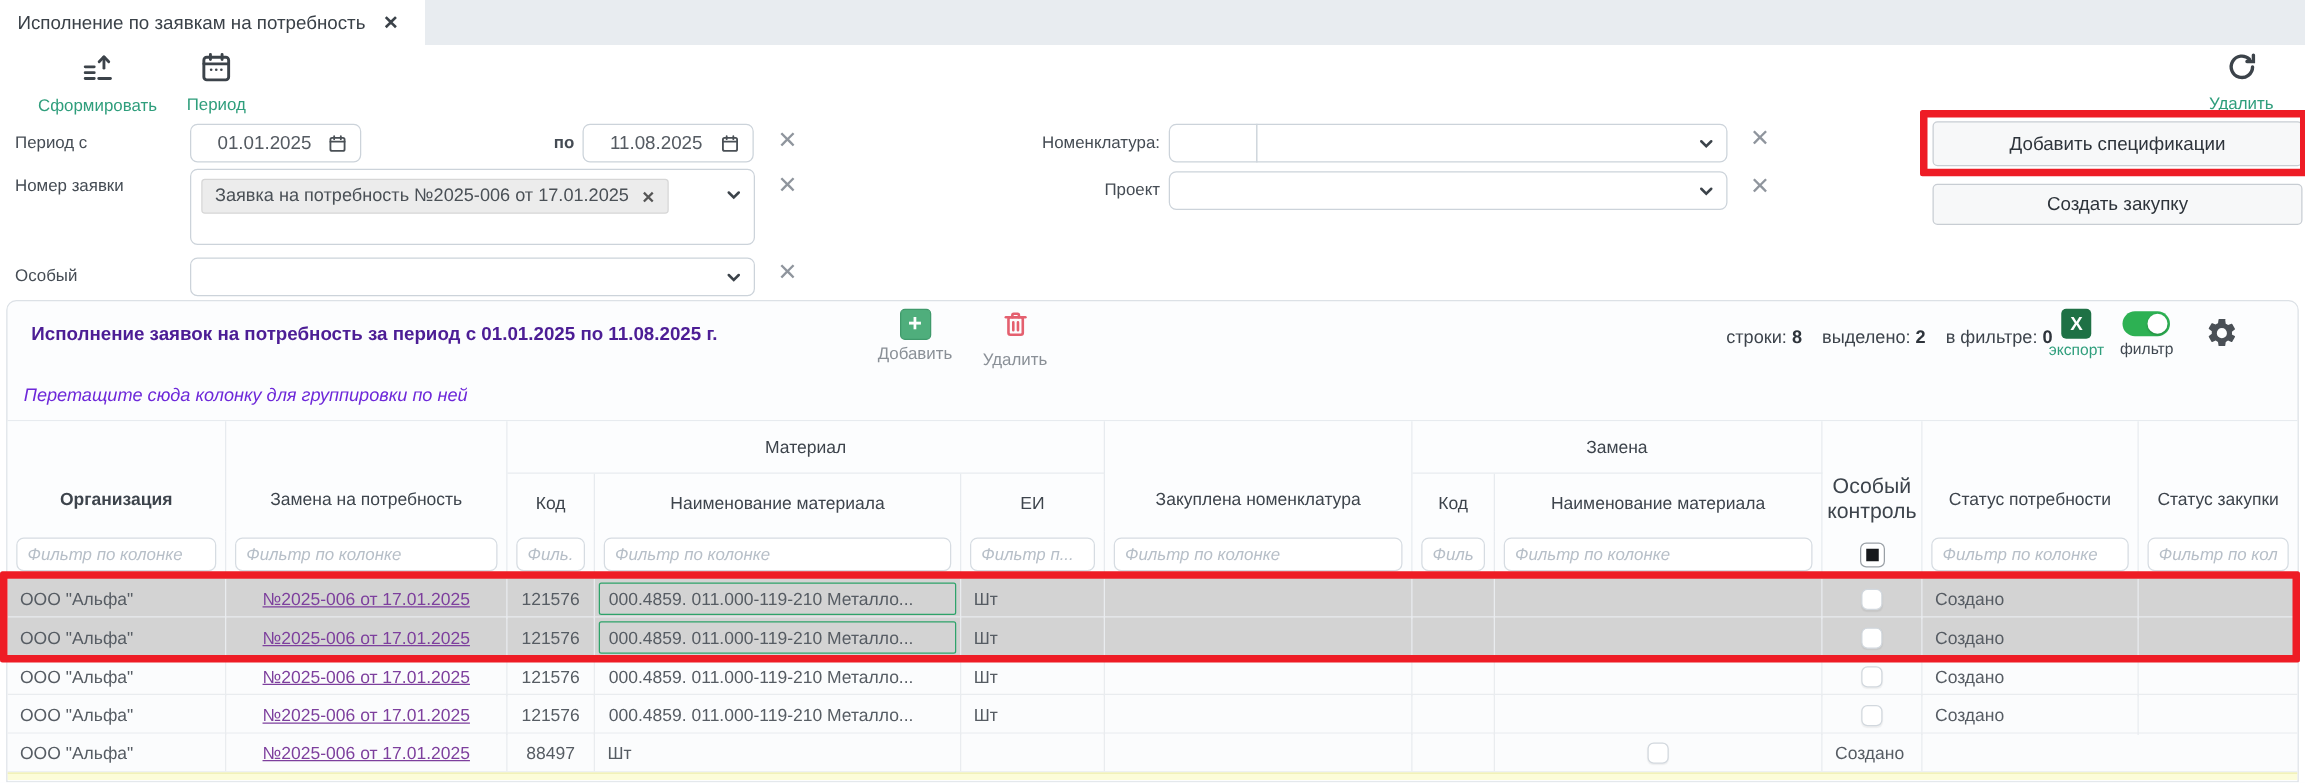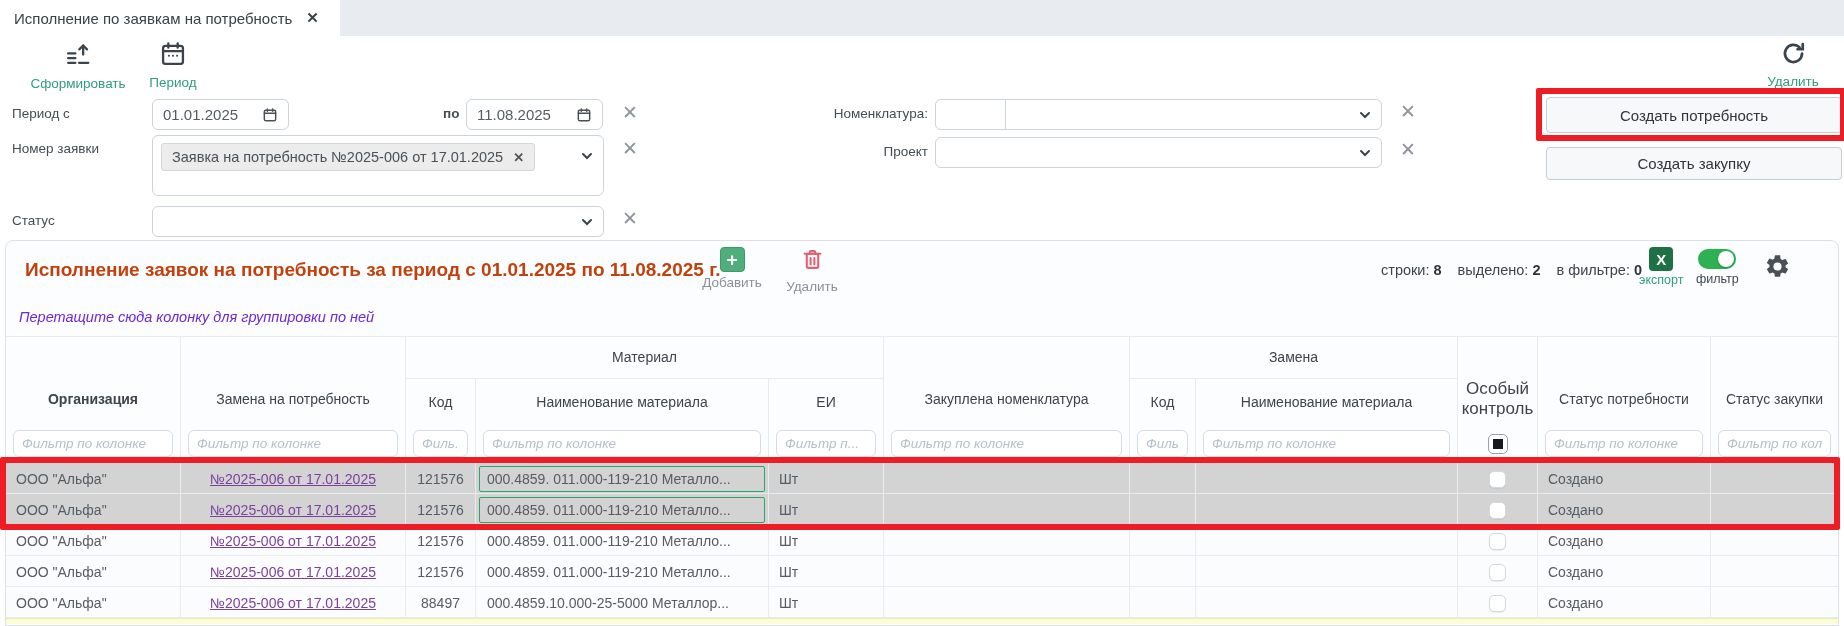--- a/index.html
+++ b/index.html
@@ -18,42 +18,42 @@
   .toolbar { position:absolute; left:0; top:36px; width:100%; height:59px; background:#fff; }
   .tool-btn { position:absolute; top:4px; display:flex; flex-direction:column; align-items:center;
               gap:3px; cursor:pointer; }
   .tool-btn .lbl-green { font-size:13.5px; color:#2f9e7c; white-space:nowrap; }
 
   
   .flabel { position:absolute; font-size:13.5px; color:#454c54; white-space:nowrap; }
   .inp { position:absolute; border:1px solid #ccd3da; border-radius:6px; background:#fff;
          display:flex; align-items:center; padding:0 10px; font-size:15px; color:#555b62; }
   .inp input { border:none; outline:none; width:100%; font:inherit; color:inherit;
-               background:transparent; font-family:inherit; }
+               background:transparent; font-family:inherit;margin-left:11px; }
   .cal-ico { margin-left:auto; display:flex; }
   .chev { position:absolute; right:9px; top:50%; transform:translateY(-50%); display:flex; }
   .clear-x { position:absolute; font-size:19px; color:#8f959d; line-height:1; cursor:pointer; }
   .multi { position:absolute; border:1px solid #ccd3da; border-radius:6px; background:#fff; }
   .chip { position:absolute; left:8px; top:7px; height:28px; display:flex; align-items:center;
           gap:10px; padding:0 10px; background:#ececec; border:1px solid #d6d6d6;
           border-radius:3px; font-size:14.5px; color:#4a5056; white-space:nowrap; }
   .chip-x { font-size:13px; font-weight:700; color:#555; cursor:pointer; }
   .btn-big { position:absolute; background:#f7f8f9; border:1px solid #c8cdd3; border-radius:4px;
              font-size:15px; color:#2e343b; display:flex; align-items:center; justify-content:center;
              cursor:pointer; }
 
   
   .red-box { position:absolute; border:6px solid #ee1c25; border-radius:2px;
              pointer-events:none; z-index:60; }
 
   
   .panel { position:absolute; left:5px; top:240px; width:1834px; height:386px;
            border:1px solid #dce1e6; border-radius:8px 8px 0 0; background:#fcfdfe; overflow:hidden; }
   .grid-toolbar { position:relative; height:56px; }
-  .grid-title { position:absolute; left:19px; top:18px; font-size:19px; font-weight:700; color:#c2410c; white-space:nowrap; }
+  .grid-title { position:absolute; left:19px; top:18px; font-size:15px; font-weight:700; color:#4c1d95; white-space:nowrap; }
   .mini-btn { position:absolute; top:6px; width:76px; display:flex; flex-direction:column;
               align-items:center; gap:3px; cursor:pointer; }
   .mini-btn .mb-lbl { font-size:13.5px; color:#8a9097; }
   .plus-ico { width:25px; height:25px; background:#4fae7c; border:1px solid #3f9a6b; border-radius:4px;
               color:#fff; font-size:19px; font-weight:700; display:flex; align-items:center;
               justify-content:center; line-height:1; }
   .stats { position:absolute; left:1375px; top:21px; display:flex; gap:16px; font-size:14.5px;
            color:#3d444c; white-space:nowrap; }
   .stats b { color:#2e343b; }
   .export-btn { position:absolute; left:1633px; top:6px; display:flex; flex-direction:column;
@@ -181,21 +181,21 @@
   <div class="inp" style="left:1005px;top:99px;width:377px;height:31px;border-radius:0 6px 6px 0;">
     <span class="chev">
       <svg width="14" height="14" viewBox="0 0 14 14" fill="none" stroke="#3c434a" stroke-width="2" stroke-linecap="round">
           <path d="M3 5l4 4 4-4"></path>
         </svg>
     </span>
   </div>
   <span class="clear-x" style="left:1400px;top:102px;">✕</span>
 
   <div class="btn-big" style="left:1546px;top:97px;width:296px;height:36px;">
-    <span>Создать потребность</span>
+    <span>Добавить спецификации</span>
   </div>
 
   <span class="flabel" style="left:12px;top:141px;">Номер заявки</span>
   <div class="multi" style="left:152px;top:135px;width:452px;height:61px;">
     <div class="chip">
       <span>Заявка на потребность №2025-006 от 17.01.2025</span>
       <span class="chip-x">✕</span>
     </div>
     <span class="chev" style="top:20px;">
       <svg width="14" height="14" viewBox="0 0 14 14" fill="none" stroke="#3c434a" stroke-width="2" stroke-linecap="round">
@@ -212,21 +212,21 @@
           <path d="M3 5l4 4 4-4"></path>
         </svg>
     </span>
   </div>
   <span class="clear-x" style="left:1400px;top:140px;">✕</span>
 
   <div class="btn-big" style="left:1546px;top:147px;width:296px;height:33px;">
     <span>Создать закупку</span>
   </div>
 
-  <span class="flabel" style="left:12px;top:213px;">Статус</span>
+  <span class="flabel" style="left:12px;top:213px;">Особый</span>
   <div class="inp" style="left:152px;top:206px;width:452px;height:31px;">
     <span class="chev">
       <svg width="14" height="14" viewBox="0 0 14 14" fill="none" stroke="#3c434a" stroke-width="2" stroke-linecap="round">
           <path d="M3 5l4 4 4-4"></path>
         </svg>
     </span>
   </div>
   <span class="clear-x" style="left:622px;top:209px;">✕</span>
 
   <div class="panel tbl">
@@ -411,23 +411,20 @@
     <div class="t-cell">Создано</div>
     <div class="t-cell" style="border-right:none;"></div>
   </div>
 
   <div class="t-row">
     <div class="t-cell">ООО "Альфа"</div>
     <div class="t-cell center">
       <a class="req-link">№2025-006 от 17.01.2025</a>
           </div>
     <div class="t-cell center">88497</div>
-    <div class="t-cell mat">
-      <span class="mat-box">000.4859.10.000-25-5000 Металлор...</span>
-          </div>
     <div class="t-cell">Шт</div>
     <div class="t-cell"></div>
     <div class="t-cell"></div>
     <div class="t-cell"></div>
     <div class="t-cell center">
       <span class="row-check"></span>
           </div>
     <div class="t-cell">Создано</div>
     <div class="t-cell" style="border-right:none;"></div>
   </div>

